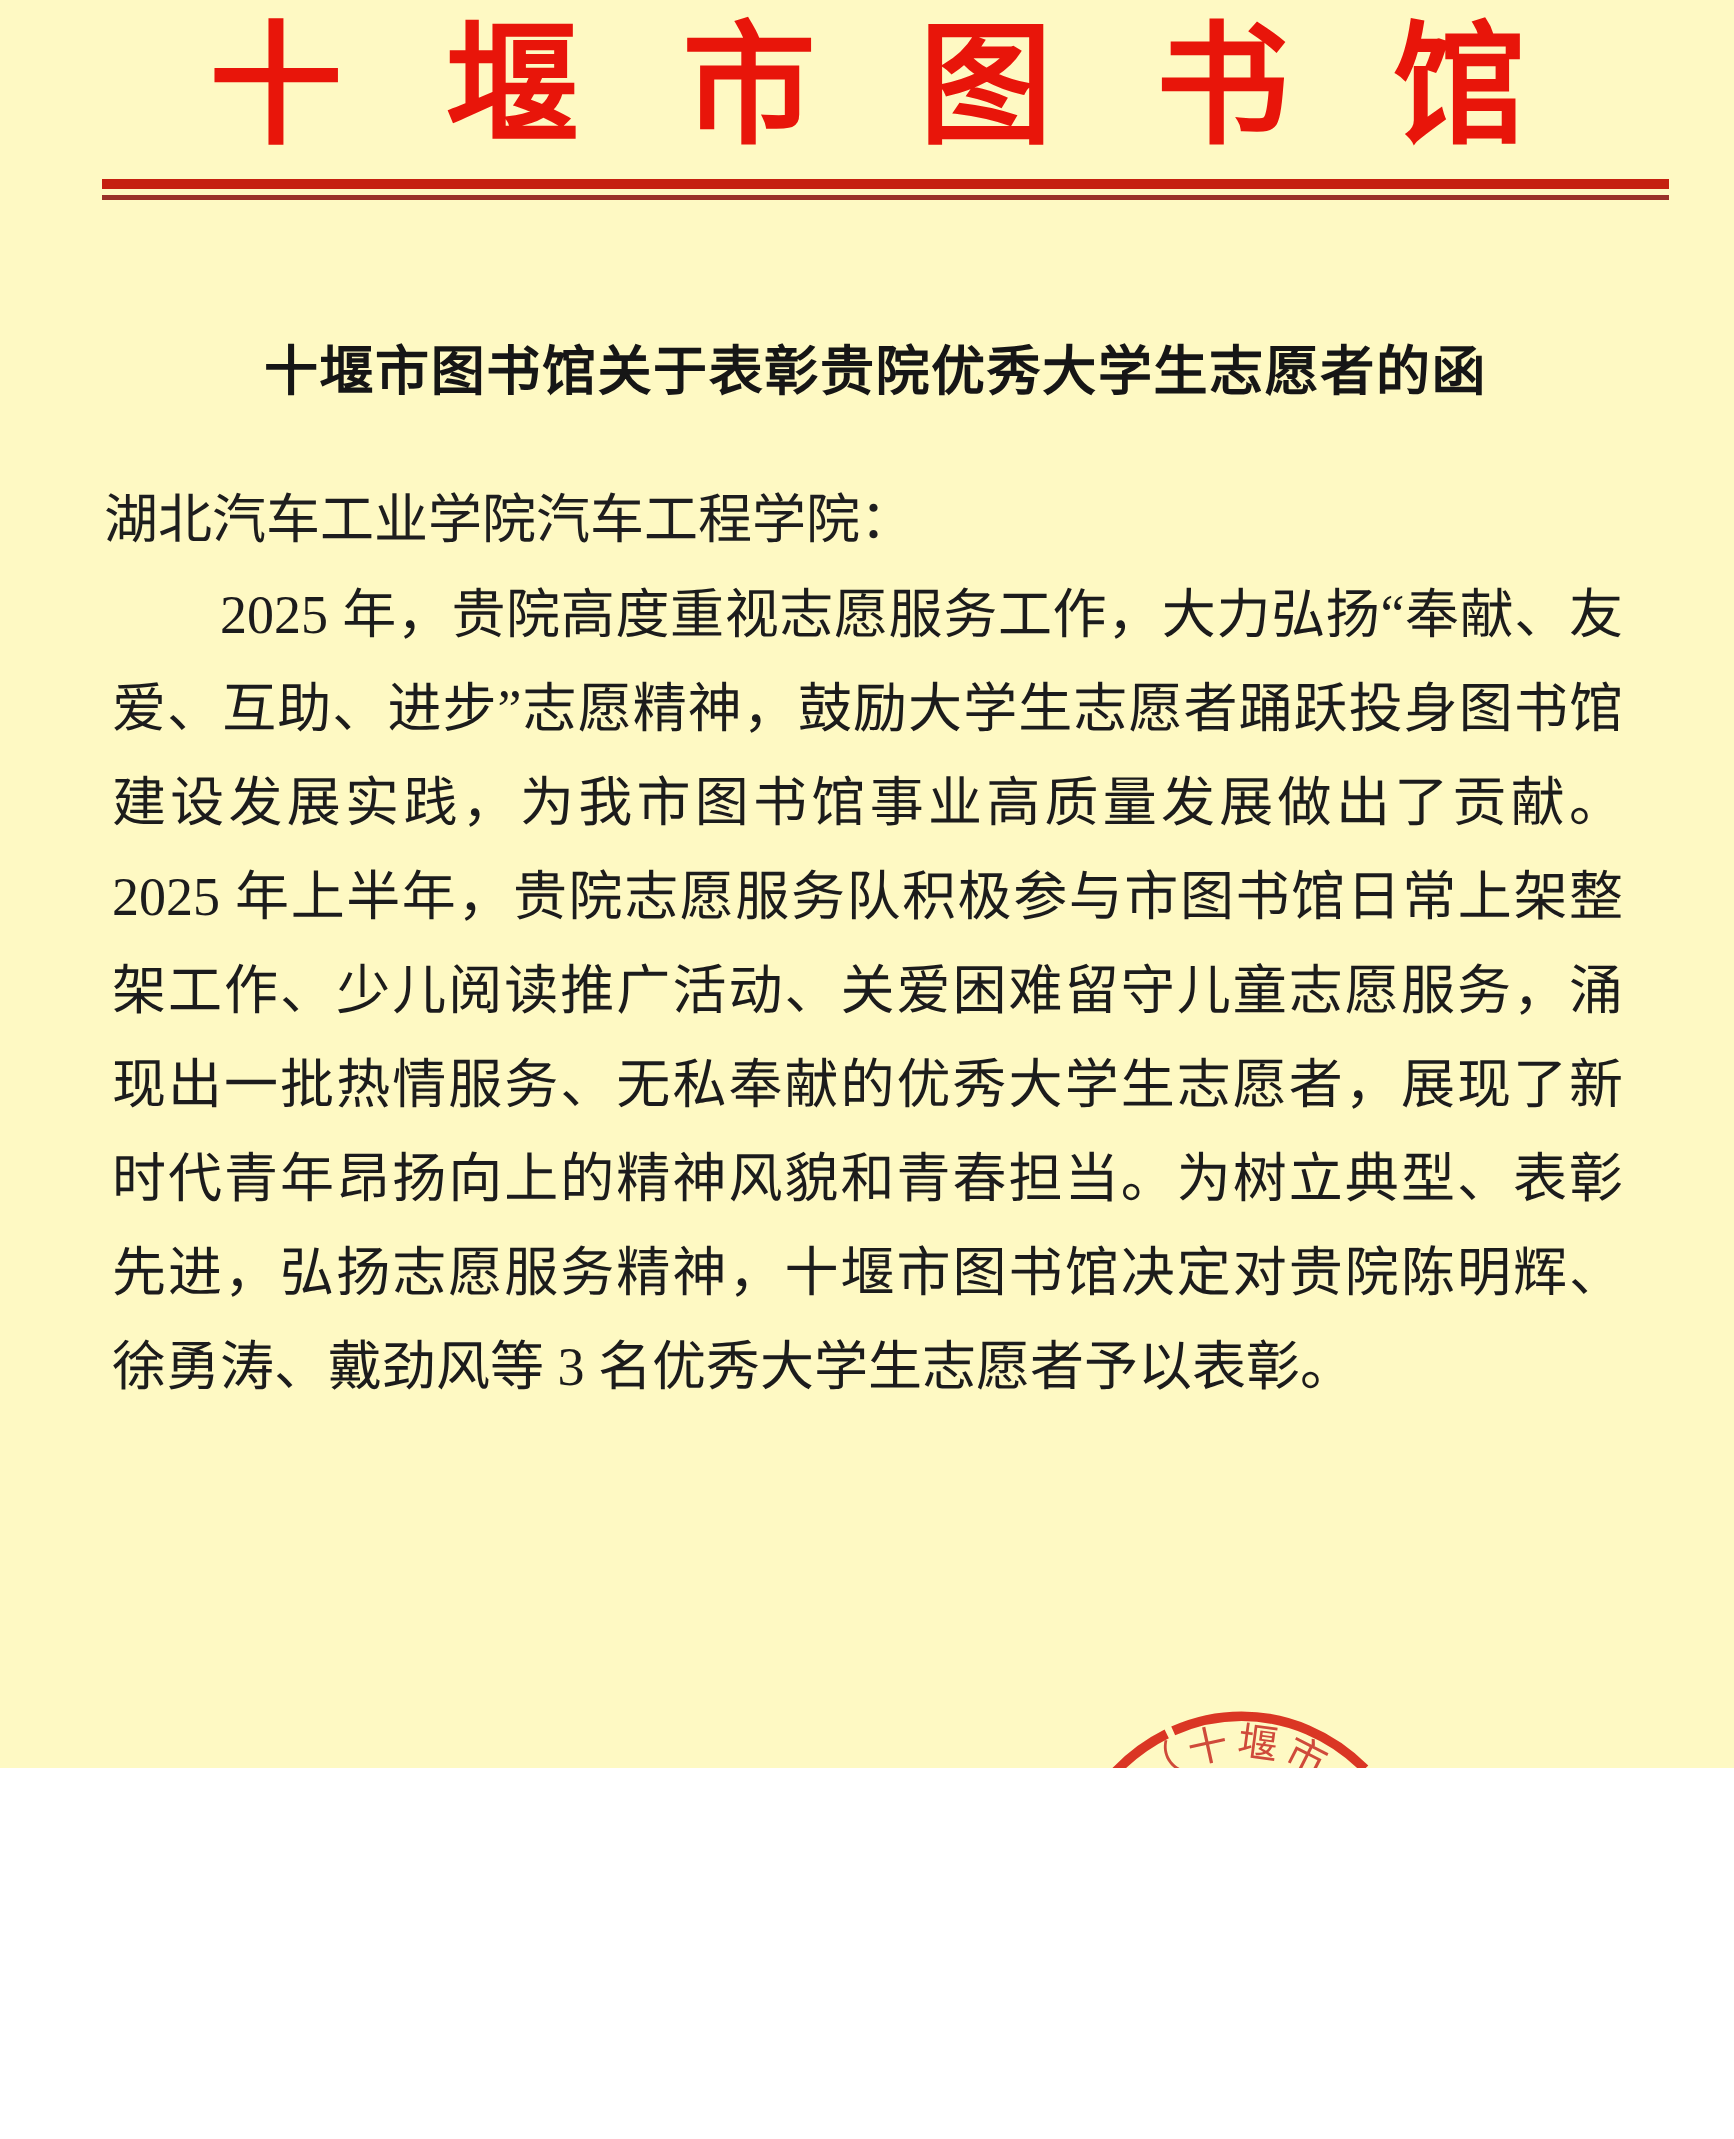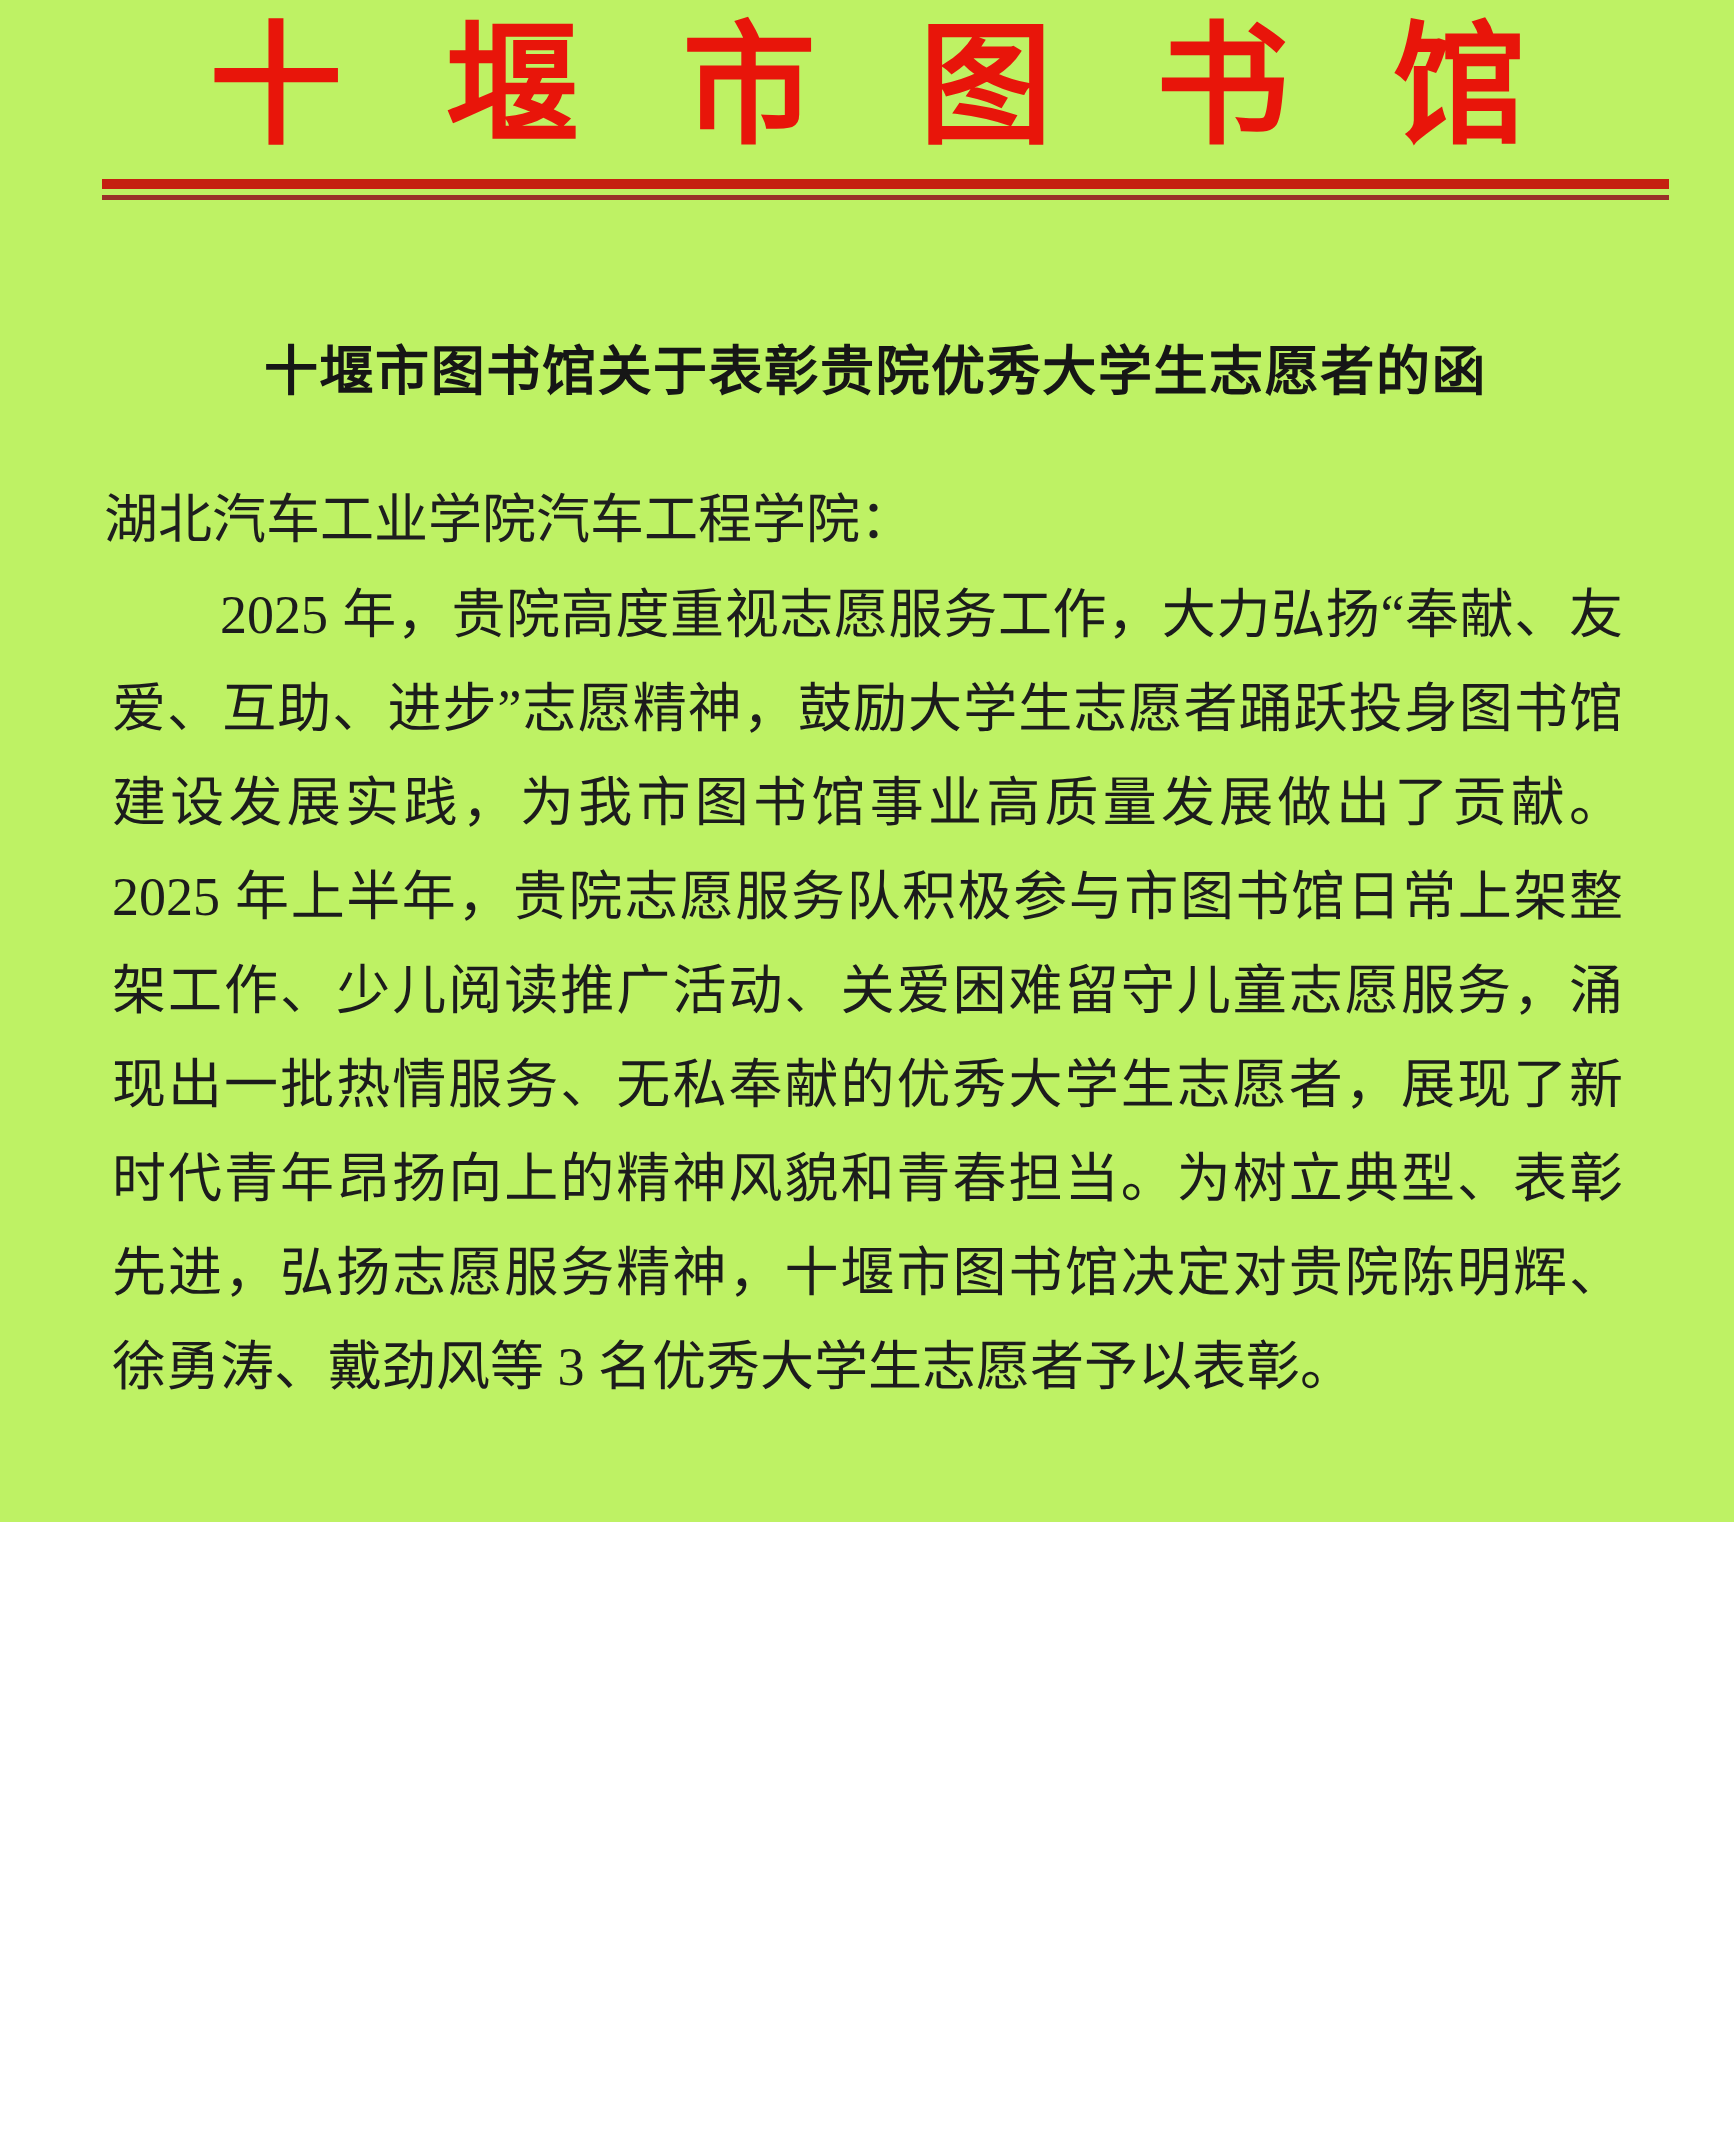--- a/index.html
+++ b/index.html
@@ -1,20 +1,20 @@
 <!DOCTYPE html>
 <html lang="zh-CN" style="font-size:12.8px"><head>
 <meta charset="utf-8">
 <style>
   html,body { margin:0; padding:0; }
   .page {
     position: relative;
     width: 1735px;
-    height: 1522px;
-    background: #bef264;
+    height: 1768px;
+    background: #fef9c3;
     overflow: hidden;
     font-family: "Liberation Serif", "DejaVu Serif", serif;
     color: #1b1b1b;
   }
 
   
   .letterhead {
     position: absolute;
     top: 1.6px; left: 0; right: 0;
     height: 170px;

